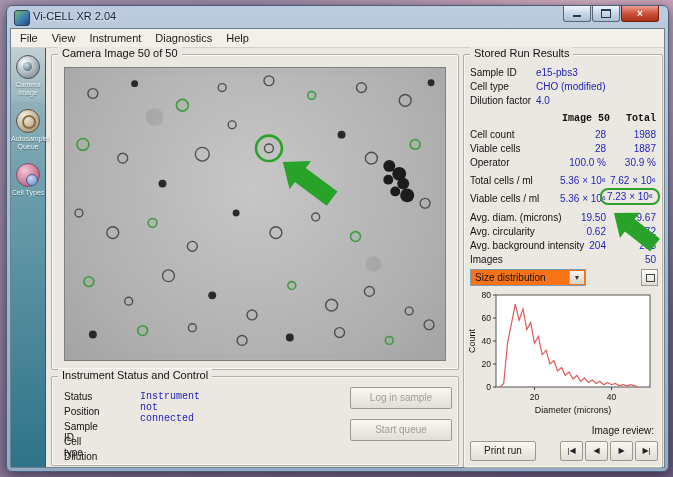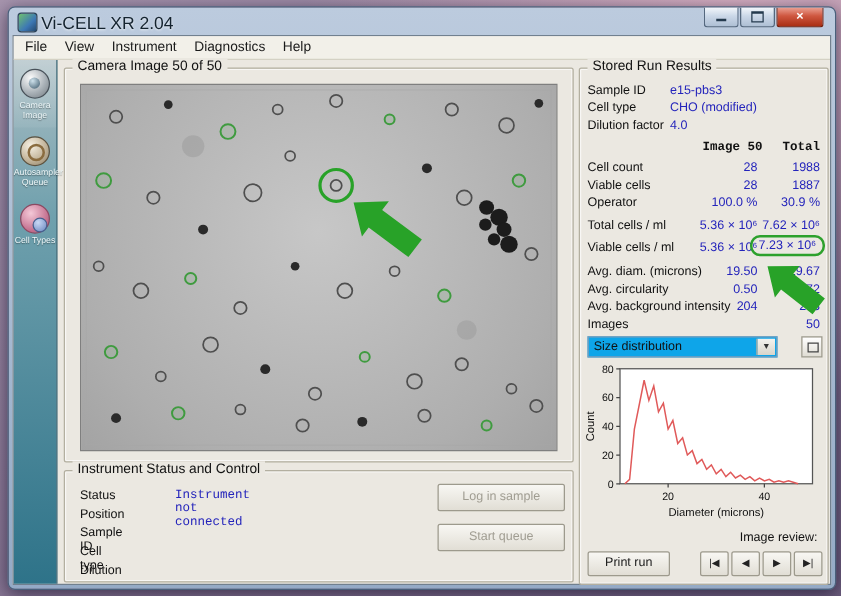--- a/index.html
+++ b/index.html
@@ -8,21 +8,21 @@
     radial-gradient(circle at 88% -5%, rgba(235,190,205,.8), rgba(235,190,205,0) 45%),
     linear-gradient(150deg,#a795ae 0%,#8d7b98 45%,#6d5e7e 100%);}
 
   
   .window{position:absolute;left:6px;top:5px;width:661px;height:465px;
     background:linear-gradient(#bccbde,#94aac6);border:1px solid #49607b;
     border-radius:6px;box-shadow:0 3px 14px rgba(15,8,35,.6);}
   .titlebar{position:absolute;left:0;top:0;right:0;height:22px;}
   .app-icon{position:absolute;left:7px;top:4px;width:14px;height:14px;border-radius:3px;
     background:linear-gradient(135deg,#6fc06f 0%,#3d78b5 60%,#24496e 100%);border:1px solid #2c4258;}
-  .title-text{position:absolute;left:26px;top:4px;font-size:14px;color:#14232f;
+  .title-text{position:absolute;left:26px;top:4px;font-size:11px;color:#14232f;
     text-shadow:0 1px 2px rgba(255,255,255,.75);}
   .winbtns{position:absolute;top:0;right:9px;display:flex;}
   .winbtn{height:15px;border:1px solid #54677d;border-top:none;border-radius:0 0 3px 3px;
     display:flex;align-items:center;justify-content:center;margin-left:1px;
     background:linear-gradient(#f3f7fb,#cbd8e8 45%,#aebfd4);cursor:pointer;}
   .winbtn.min,.winbtn.max{width:26px;}
   .winbtn.close{width:36px;background:linear-gradient(#eba193,#cf5740 45%,#a92f14);
     border-color:#711d0a;color:#fff;font-size:10px;font-weight:bold;line-height:10px;}
   .glyph-min{width:8px;height:0;border-bottom:2px solid #243a4e;margin-top:5px;}
   .glyph-max{width:8px;height:6px;border:1px solid #243a4e;border-top-width:2px;}
@@ -86,21 +86,21 @@
   .res-group{left:418px;top:6px;width:198px;height:412px;}
   .rrow{position:absolute;left:0;right:0;height:14px;font-size:10px;color:#111;}
   .rlbl{position:absolute;left:6px;white-space:nowrap;}
   .rval{position:absolute;left:72px;color:#2424bb;white-space:nowrap;}
   .rc1{position:absolute;right:56px;color:#2424bb;text-align:right;}
   .rc2{position:absolute;right:6px;color:#2424bb;text-align:right;}
   .rhead{font-weight:bold;color:#111;font-family:Liberation Mono, monospace;}
   .rhead.rc1{right:52px;}
   .hl{right:2px;top:-5px;border:2px solid #2da12d;border-radius:8px;padding:1px 5px;}
 
-  .dd{position:absolute;left:6px;top:214px;width:152px;height:17px;background:#0ea5e9;
+  .dd{position:absolute;left:6px;top:214px;width:116px;height:17px;background:#f97316;
     border:1px solid #7f9db9;font-size:10px;line-height:16px;padding-left:4px;color:#111;
     box-sizing:border-box;cursor:pointer;}
   .dd-arrow{position:absolute;right:1px;top:1px;width:14px;height:13px;text-align:center;
     background:linear-gradient(#f4f3ef,#d8d5cb);border-left:1px solid #b0ada0;
     font-size:7px;line-height:14px;color:#333;}
   .chart-btn{position:absolute;right:4px;top:214px;width:17px;height:17px;box-sizing:border-box;
     background:linear-gradient(#ffffff,#e0ddd4);border:1px solid #9d9a8d;cursor:pointer;}
   .chart-btn span{position:absolute;left:4px;top:4px;width:7px;height:6px;border:1px solid #444;}
 
   .hist{position:absolute;left:2px;top:236px;}
@@ -300,21 +300,21 @@
             <span class="rc1">5.36 × 10⁶</span>
             <span class="rc2 hl">7.23 × 10⁶</span>
           </div>
         <div class="rrow" style="top:157px">
             <span class="rlbl">Avg. diam. (microns)</span>
             <span class="rc1">19.50</span>
             <span class="rc2">19.67</span>
           </div>
         <div class="rrow" style="top:171px">
             <span class="rlbl">Avg. circularity</span>
-            <span class="rc1">0.50</span>
+            <span class="rc1">0.62</span>
             <span class="rc2">0.72</span>
           </div>
         <div class="rrow" style="top:185px">
             <span class="rlbl">Avg. background intensity</span>
             <span class="rc1">204</span>
             <span class="rc2">203</span>
           </div>
         <div class="rrow" style="top:199px">
             <span class="rlbl">Images</span>
             <span class="rc1"></span>

